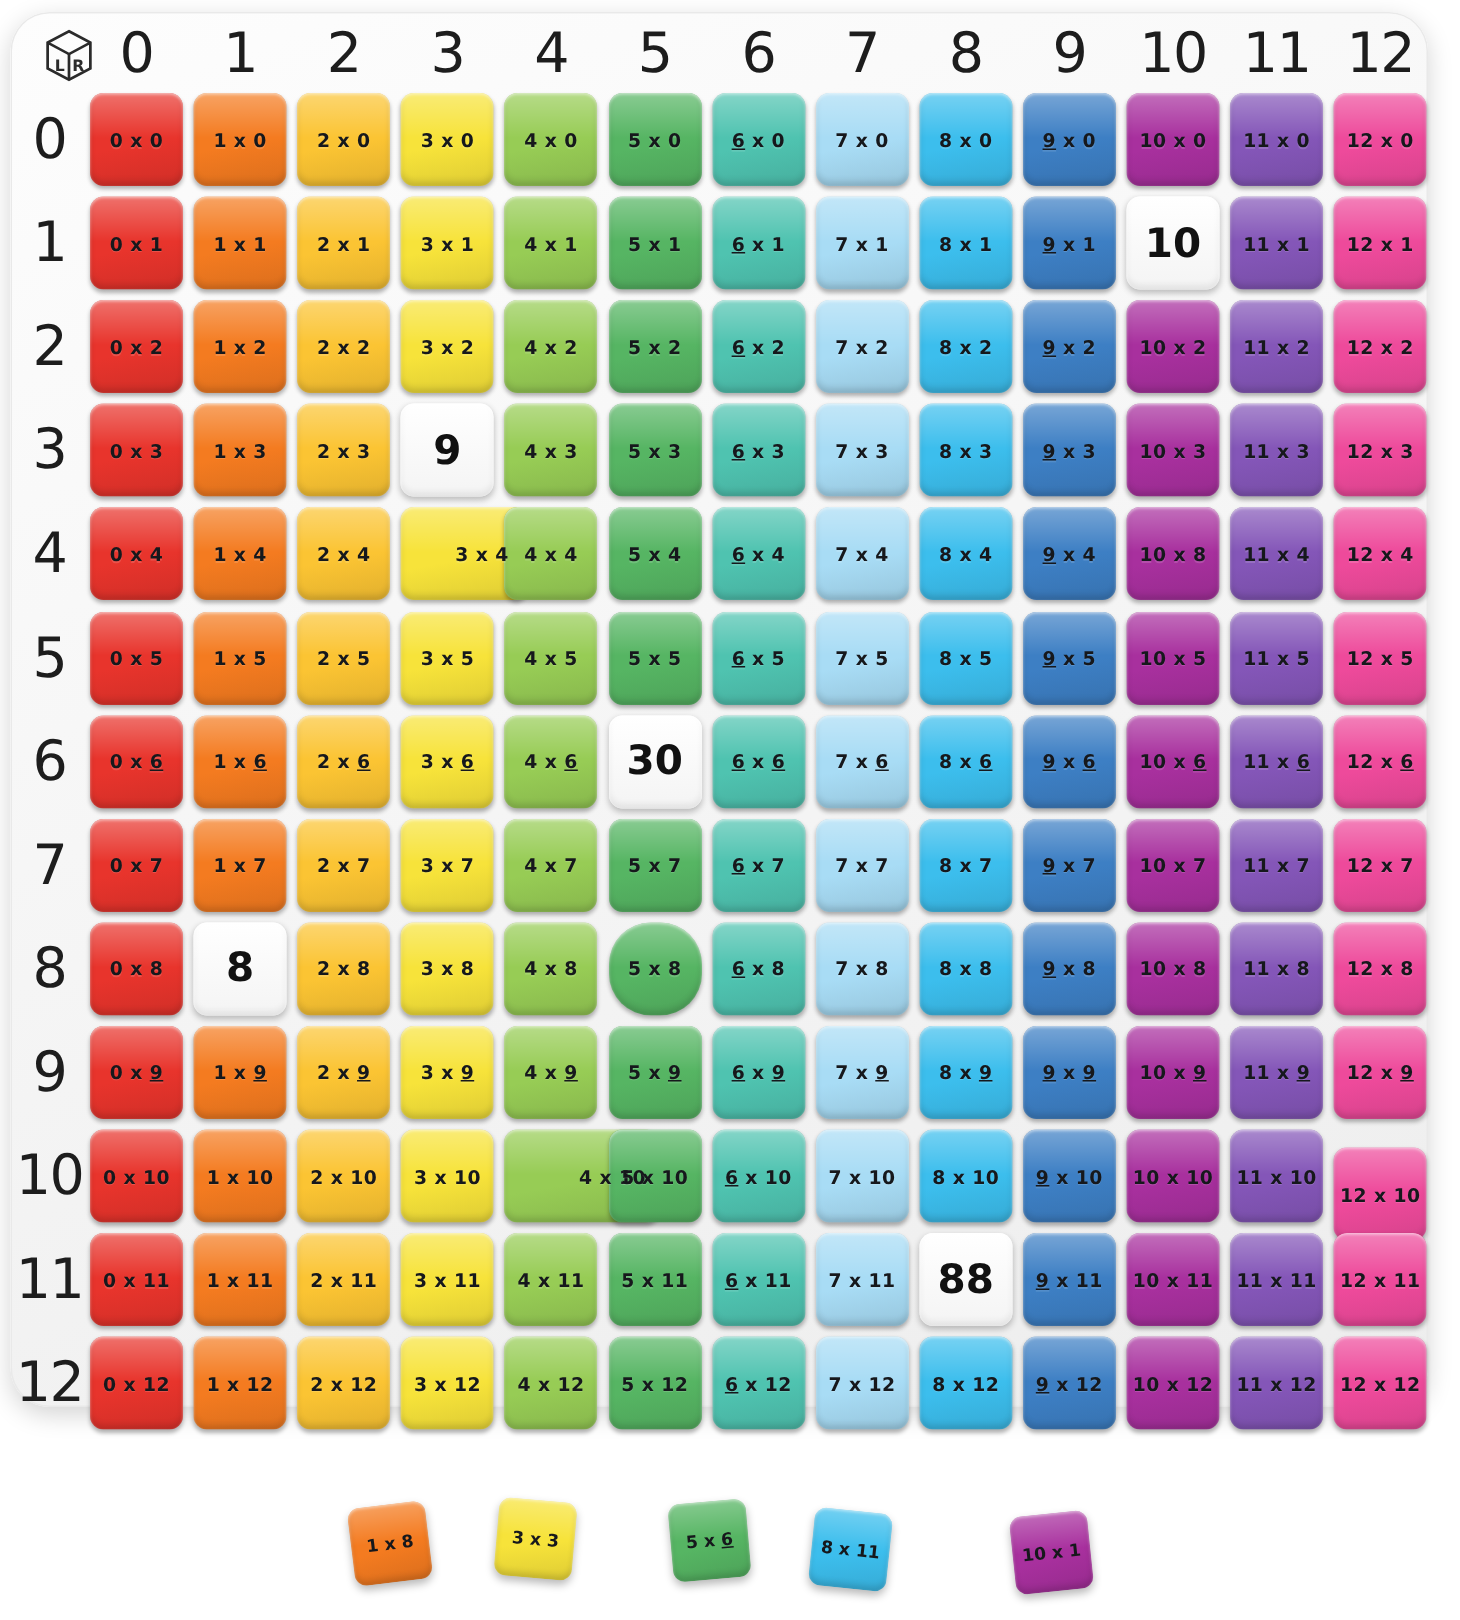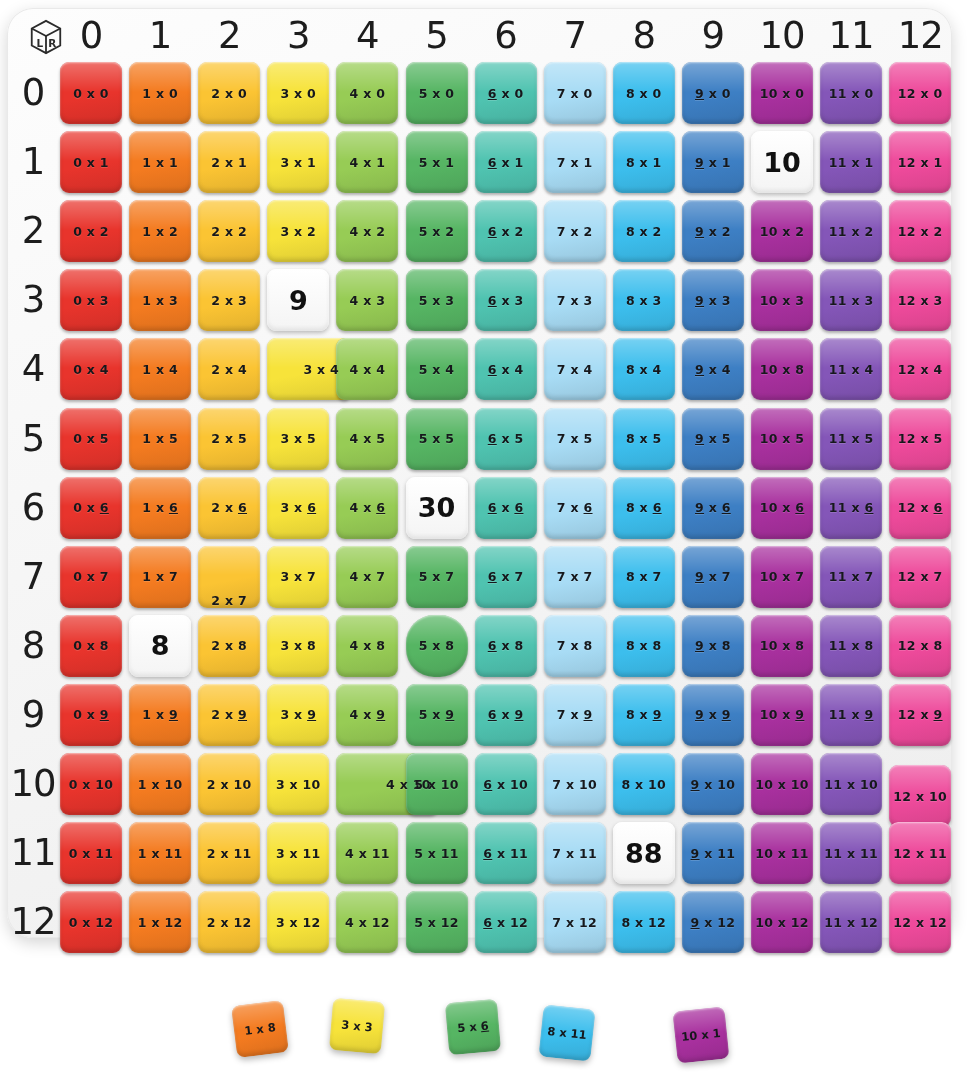--- a/index.html
+++ b/index.html
@@ -408,21 +408,21 @@
         </div>
         <div class="tile" style="left: 882.2px; top: 468.6px; background: linear-gradient(170deg, rgb(238, 74, 155) 0%, rgb(238, 74, 155) 55%, rgba(0, 0, 0, 0.1) 100%), rgb(238, 74, 155);">
           <span>12 x <u class="bar">6</u></span>
         </div>
         <div class="tile" style="left: 53px; top: 537.7px; background: linear-gradient(170deg, rgb(232, 52, 44) 0%, rgb(232, 52, 44) 55%, rgba(0, 0, 0, 0.1) 100%), rgb(232, 52, 44);">
           <span>0 x 7</span>
         </div>
         <div class="tile" style="left: 122.1px; top: 537.7px; background: linear-gradient(170deg, rgb(244, 123, 32) 0%, rgb(244, 123, 32) 55%, rgba(0, 0, 0, 0.1) 100%), rgb(244, 123, 32);">
           <span>1 x 7</span>
         </div>
-        <div class="tile" style="left: 191.2px; top: 537.7px; background: linear-gradient(170deg, rgb(251, 196, 51) 0%, rgb(251, 196, 51) 55%, rgba(0, 0, 0, 0.1) 100%), rgb(251, 196, 51); align-items: flex-end;">
+        <div class="tile" style="left: 191.2px; top: 537.7px; background: linear-gradient(170deg, rgb(251, 196, 51) 0%, rgb(251, 196, 51) 55%, rgba(0, 0, 0, 0.1) 100%), rgb(251, 196, 51);">
           <span>2 x 7</span>
         </div>
         <div class="tile" style="left: 260.3px; top: 537.7px; background: linear-gradient(170deg, rgb(247, 227, 58) 0%, rgb(247, 227, 58) 55%, rgba(0, 0, 0, 0.1) 100%), rgb(247, 227, 58);">
           <span>3 x 7</span>
         </div>
         <div class="tile" style="left: 329.4px; top: 537.7px; background: linear-gradient(170deg, rgb(151, 204, 85) 0%, rgb(151, 204, 85) 55%, rgba(0, 0, 0, 0.1) 100%), rgb(151, 204, 85);">
           <span>4 x 7</span>
         </div>
         <div class="tile" style="left: 398.5px; top: 537.7px; background: linear-gradient(170deg, rgb(86, 181, 99) 0%, rgb(86, 181, 99) 55%, rgba(0, 0, 0, 0.1) 100%), rgb(86, 181, 99);">
           <span>5 x 7</span>

